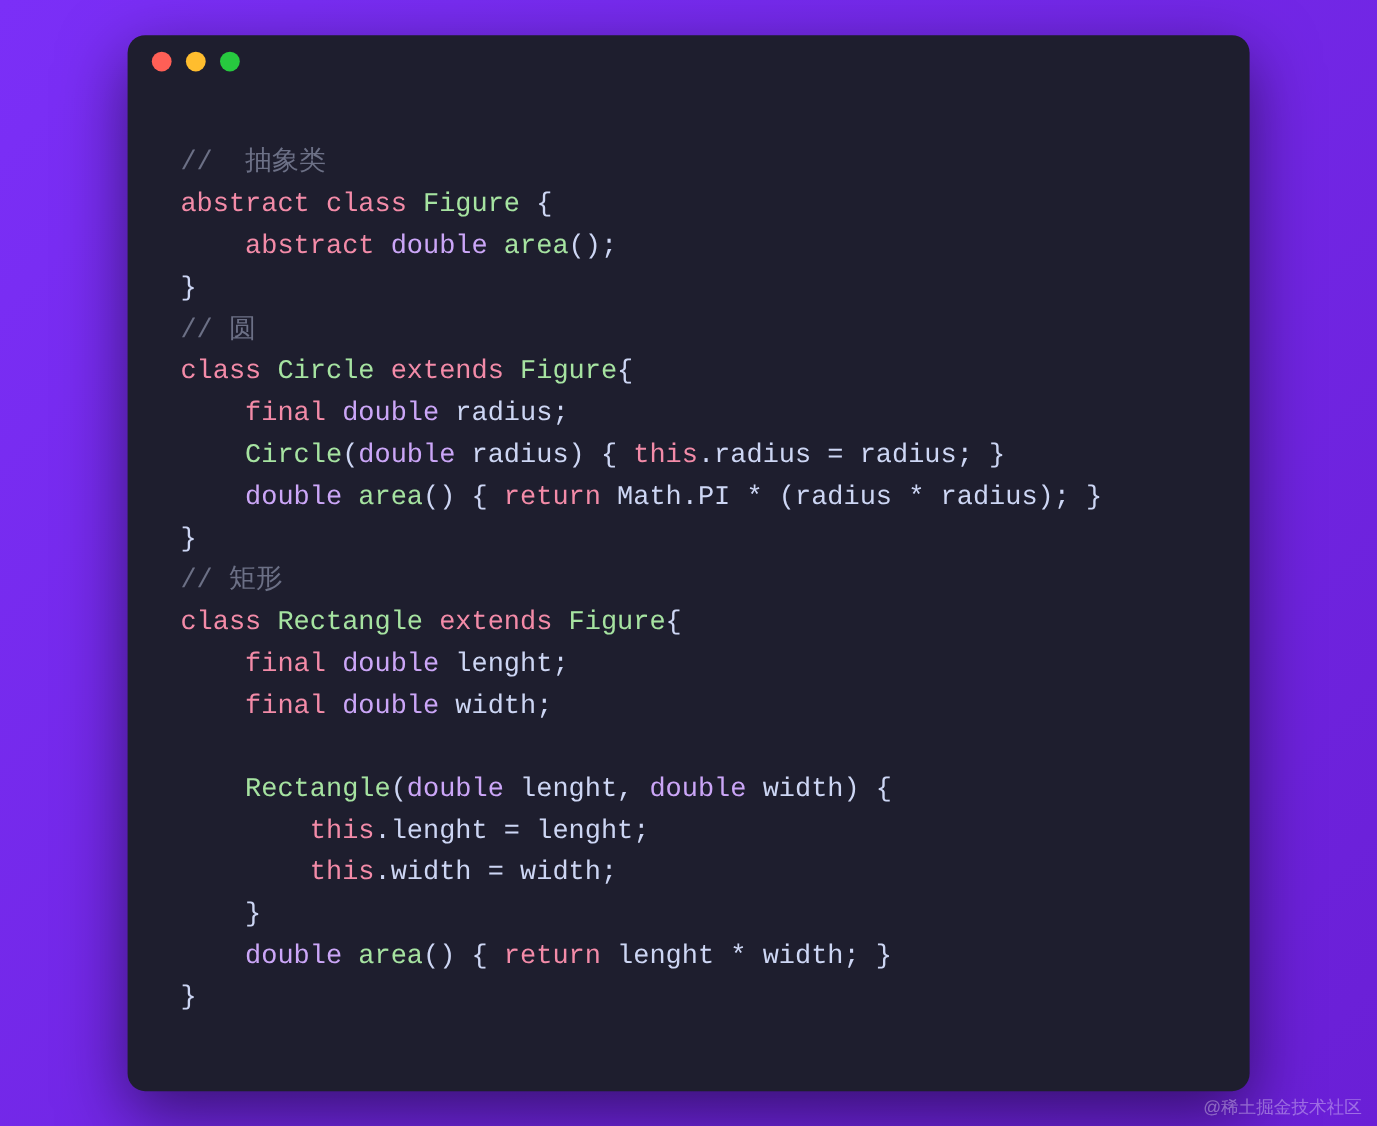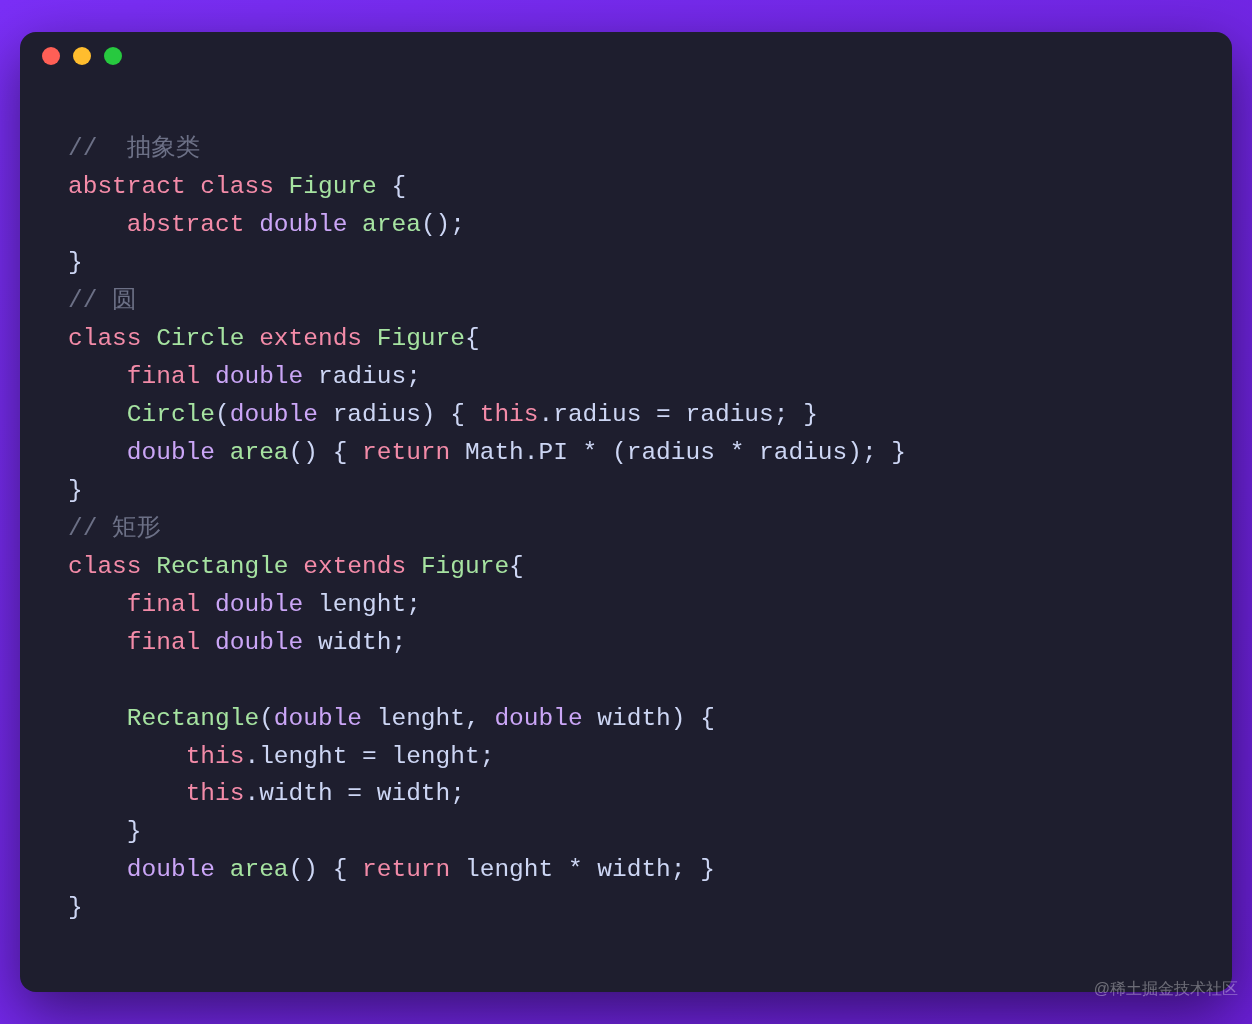--- a/index.html
+++ b/index.html
@@ -9,21 +9,21 @@
     width: 1252px;
     height: 1024px;
     background: linear-gradient(135deg, #7b2ff7 0%, #6a1fd6 100%);
     display: flex;
     align-items: center;
     justify-content: center;
     font-family: "SF Mono", "Monaco", "Consolas", "Courier New", monospace;
     position: relative;
   }
   .window {
-    width: 1212px;
+    width: 1020px;
     height: 960px;
     background: #1e1e2e;
     border-radius: 16px;
     box-shadow: 0 20px 60px rgba(0,0,0,0.5);
     overflow: hidden;
     display: flex;
     flex-direction: column;
   }
   .titlebar {
     height: 48px;
@@ -50,21 +50,21 @@
   .c-comment { color: #6c7086; }
   .c-keyword { color: #f38ba8; }
   .c-type    { color: #cba6f7; }
   .c-class   { color: #a6e3a1; }
   .c-method  { color: #a6e3a1; }
   .c-this    { color: #f38ba8; }
   .c-plain   { color: #cdd6f4; }
   .c-punc    { color: #cdd6f4; }
   .watermark {
     position: absolute;
-    bottom: 24px;
+    bottom: 6px;
     right: 14px;
     font-size: 16px;
     color: rgba(255,255,255,0.35);
     font-family: sans-serif;
   }
 </style>
 </head>
 <body>
 
 <div class="window">

